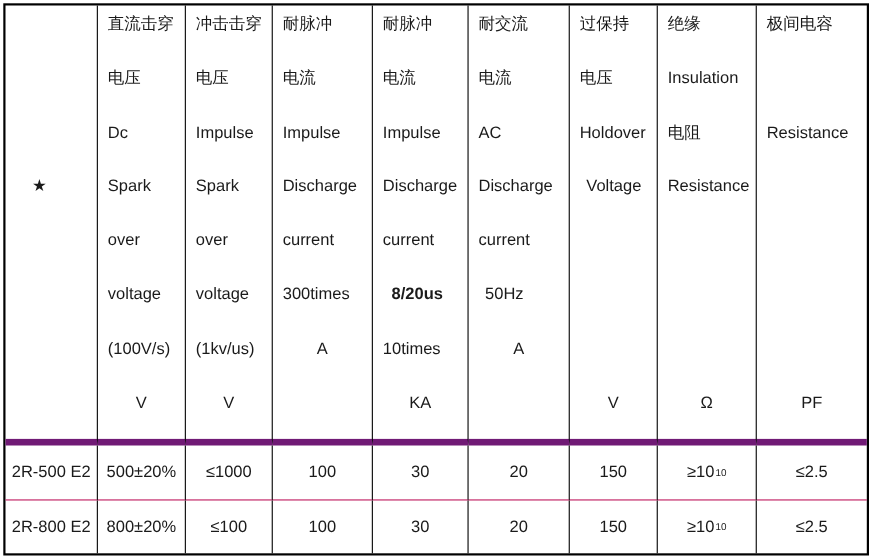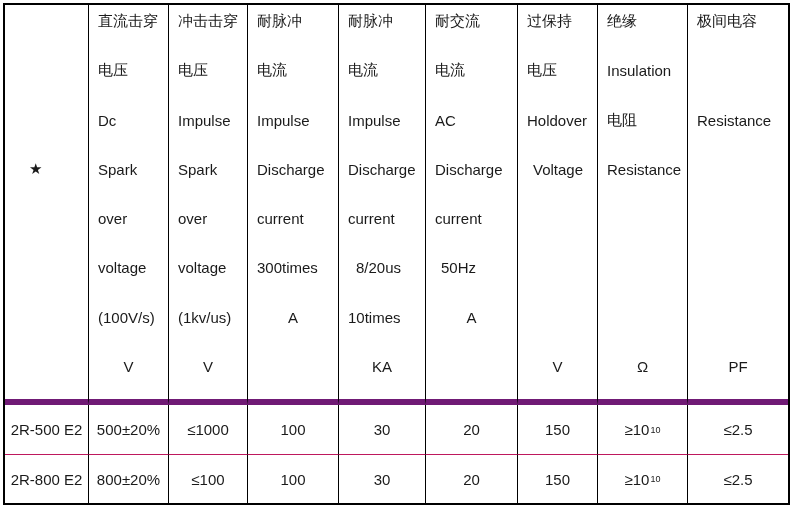--- a/index.html
+++ b/index.html
@@ -29,21 +29,21 @@
   .hcell.last, .dcell.last { border-right: none; }
   .dcell.botrow { border-bottom: none; }
   .hline {
     display: flex; align-items: center;
     padding-left: 9px;
     font-size: 15px;
     white-space: pre;
     transform: translateY(-8px);
   }
   .hline.star-line { padding-left: 24px; }
-  .hline.indent-a { padding-left: 17px; }
+  .hline.indent-a { padding-left: 17px; font-weight: bold; }
   .hline.indent-b { padding-left: 15px; }
   .hline.hunit { justify-content: center; padding-left: 0; }
   .dcell {
     border-right: 1px solid #000;
     border-bottom: 1px solid #be185d;
     display: flex; align-items: center; justify-content: center;
     font-size: 15px;
     white-space: pre;
   }
   .dcell sup { font-size: 9px; vertical-align: super; line-height: 0; margin-left: 1px; }

